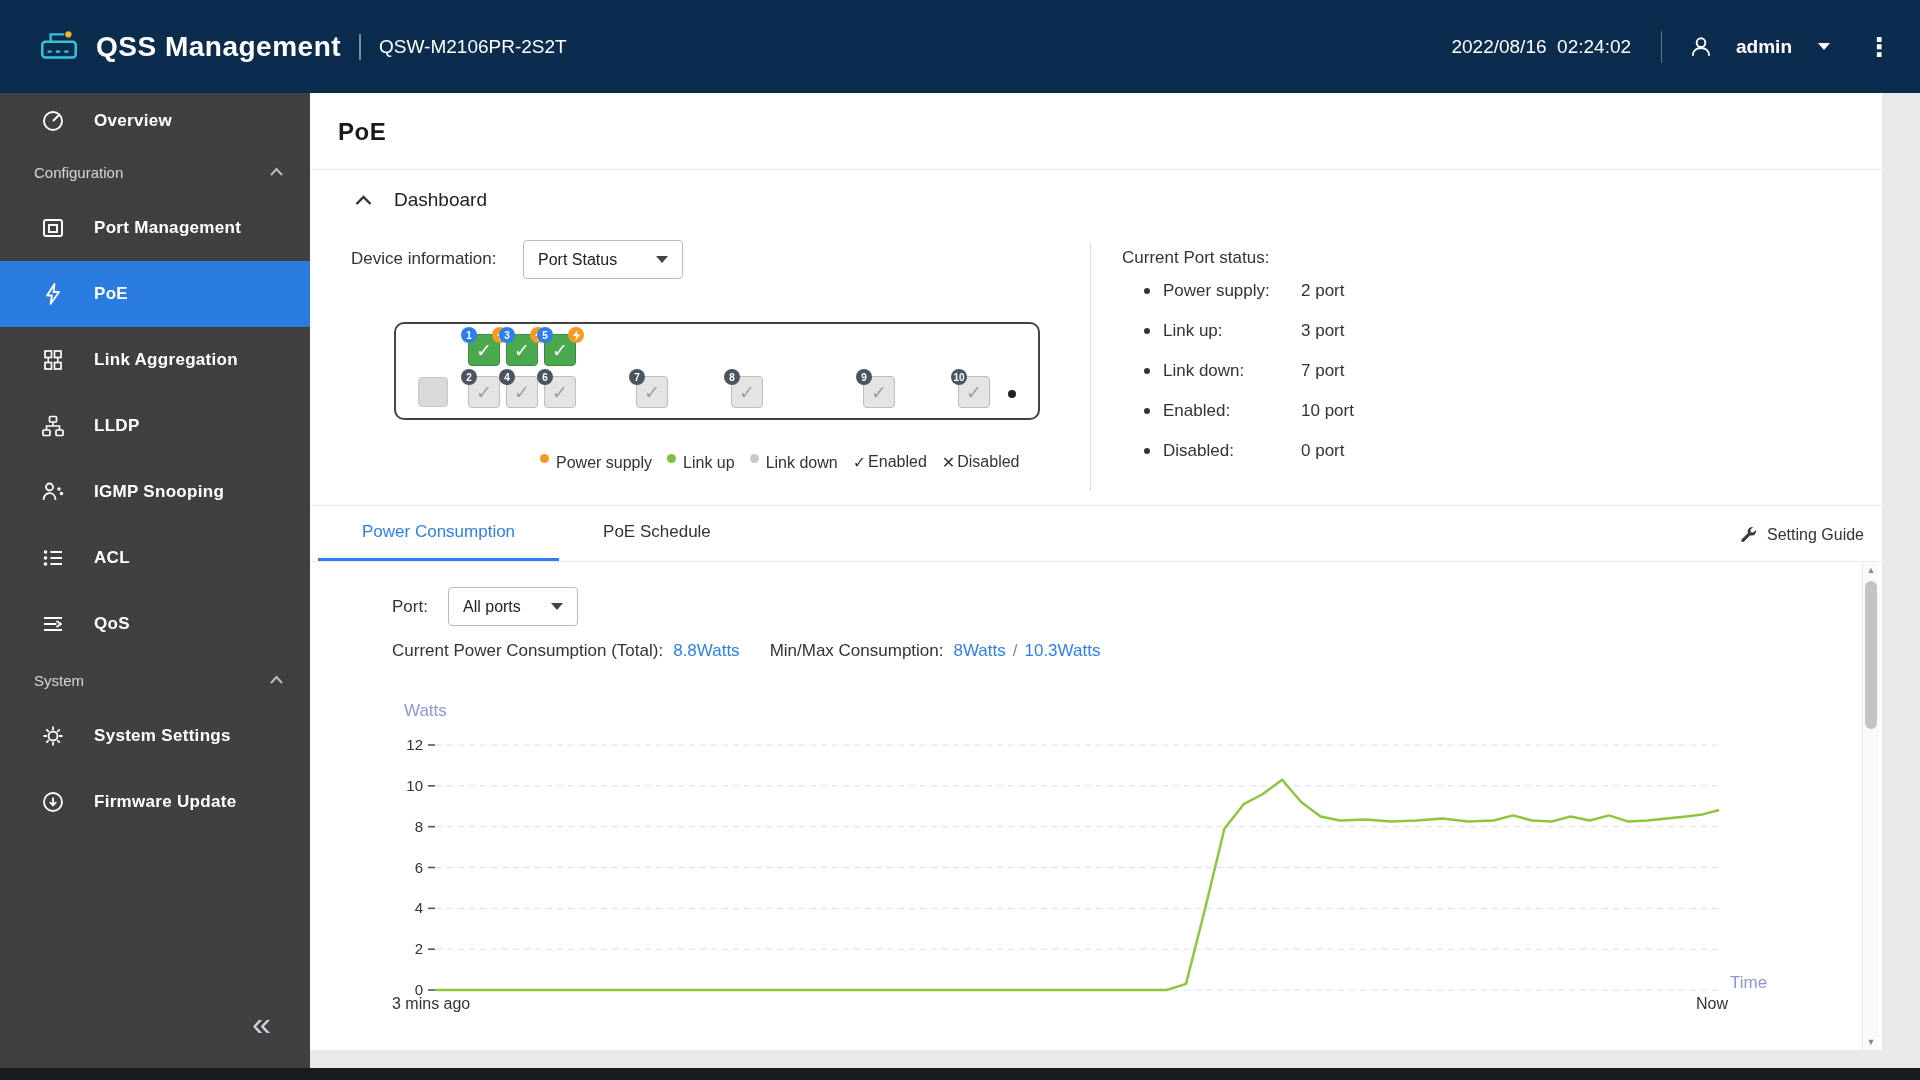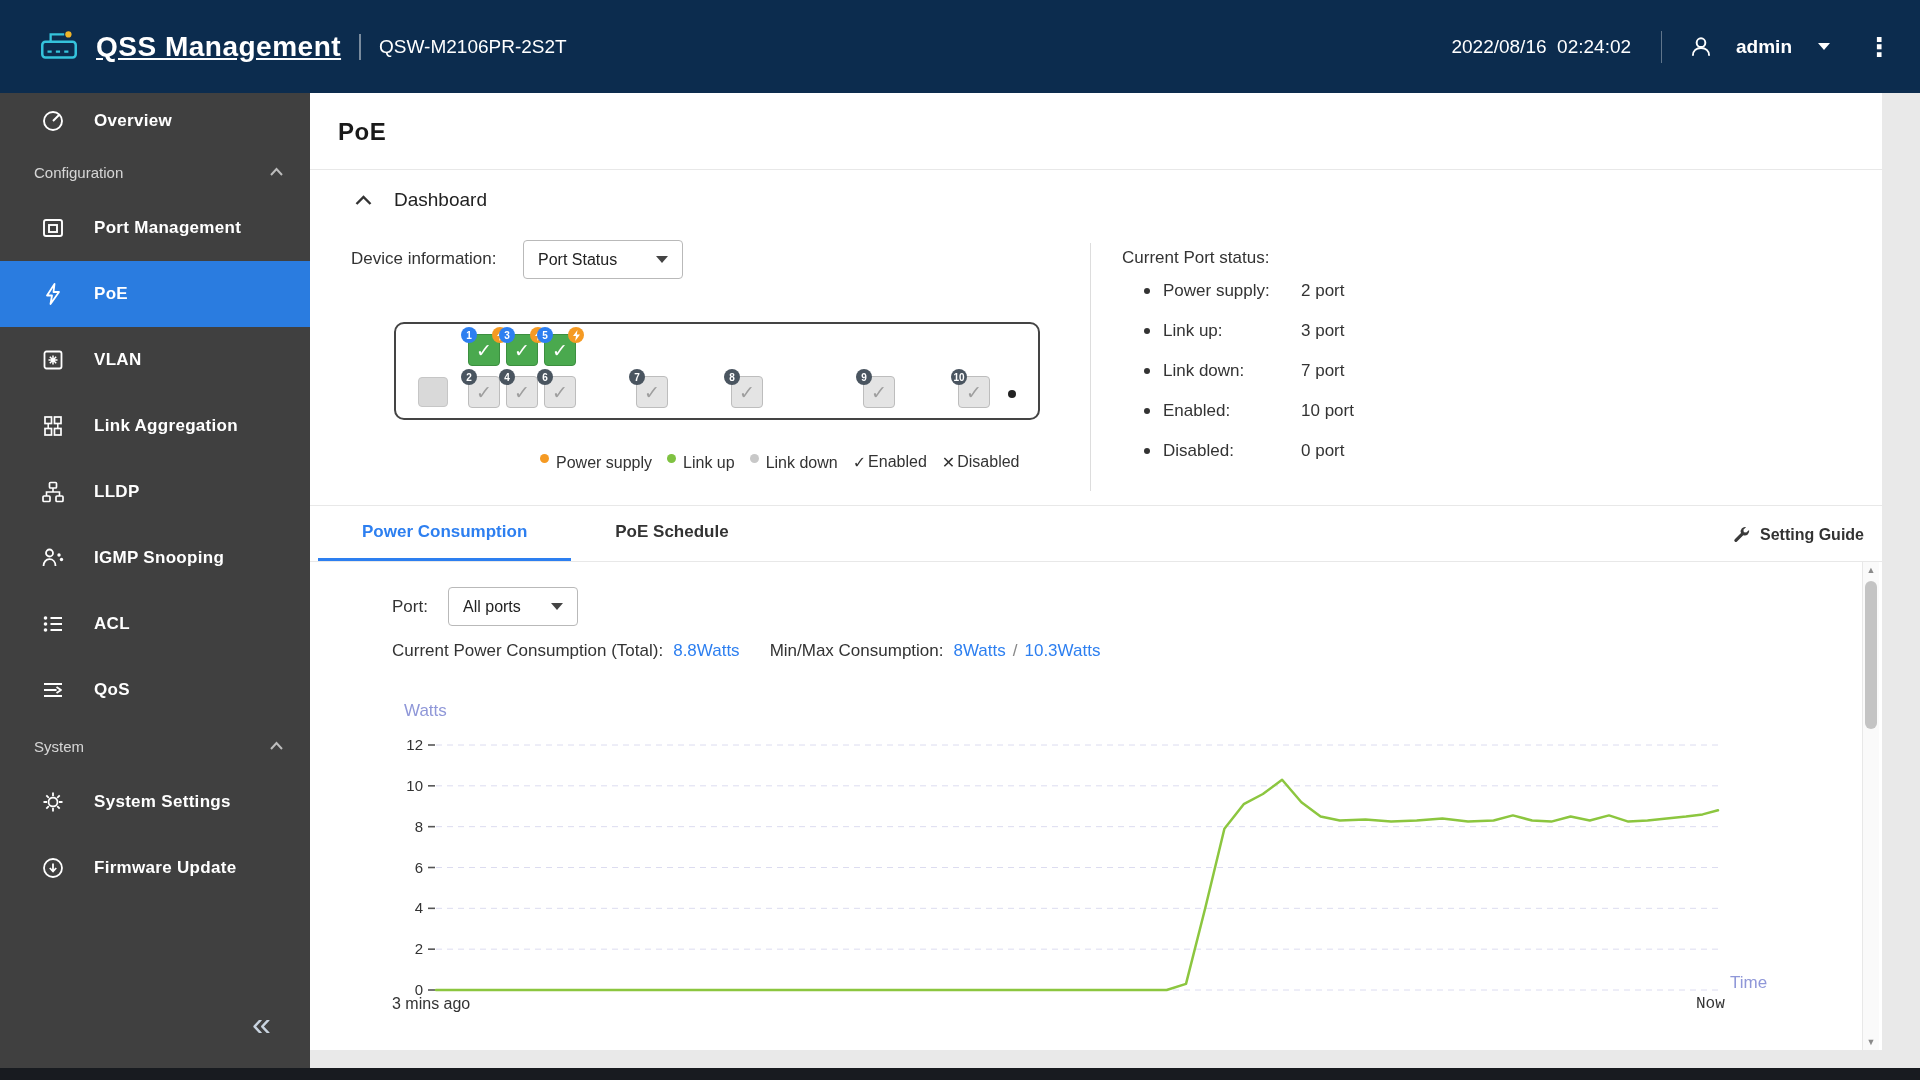--- a/index.html
+++ b/index.html
@@ -3,21 +3,21 @@
 <meta charset="utf-8">
 <style>
   * { margin:0; padding:0; box-sizing:border-box; }
   html,body { width:1920px; height:1080px; overflow:hidden; background:#e9e9e9;
     font-family:"Liberation Sans","DejaVu Sans",sans-serif; color:#333; }
 
   
   .topbar { position:absolute; left:0; top:0; width:1920px; height:93px;
     background:#0c2c4e; display:flex; align-items:center; z-index:5; }
   .logo { margin-left:36px; width:46px; height:46px; flex:0 0 auto; }
-  .app-title { margin-left:14px; font-size:28px; font-weight:bold; color:#fff; letter-spacing:.5px;text-decoration:underline; }
+  .app-title { margin-left:14px; font-size:28px; font-weight:bold; color:#fff; letter-spacing:.5px; }
   .title-sep { width:2px; height:26px; background:rgba(255,255,255,.45); margin:0 18px; }
   .model { font-size:19px; color:#fff; }
   .tb-spacer { flex:1; }
   .datetime { font-size:19px; color:#fff; white-space:pre; margin-right:30px; }
   .tb-vsep { width:1px; height:32px; background:rgba(255,255,255,.35); margin-right:26px; }
   .user-btn { display:flex; align-items:center; gap:22px; cursor:pointer; }
   .user-name { color:#fff; font-size:19px; font-weight:600; }
   .caret-down-w { width:0; height:0; border-left:6px solid transparent; border-right:6px solid transparent;
     border-top:7px solid #fff; margin-left:4px; }
   .menu-dots { color:#fff; font-size:26px; font-weight:bold; margin:0 28px 0 36px; line-height:20px; cursor:pointer; }
@@ -84,38 +84,38 @@
 
   .status-title { position:absolute; left:812px; top:155px; font-size:17px; }
   .status-list { position:absolute; left:834px; top:178px; }
   .status-row { height:40px; display:flex; align-items:center; }
   .bullet { width:6px; height:6px; border-radius:50%; background:#333; margin-right:13px; }
   .st-label { width:138px; font-size:17px; }
   .st-value { font-size:17px; }
 
   
   .tabs-row { position:absolute; left:0; right:0; top:412px; height:57px;
-    border-top:1px solid #e8e8e8; border-bottom:1px solid #e8e8e8; display:flex; padding-left:8px;font-weight:bold; }
+    border-top:1px solid #e8e8e8; border-bottom:1px solid #e8e8e8; display:flex; padding-left:8px; }
   .tab { display:flex; align-items:center; padding:0 44px; font-size:17px; color:#333; cursor:pointer; border-bottom:3px solid transparent; }
   .tab.active { color:#2d7ff0; border-bottom-color:#2d7ff0; }
   .guide-btn { position:absolute; right:18px; top:0; height:57px; display:flex; align-items:center; gap:9px; cursor:pointer; }
   .guide-btn svg { width:20px; height:20px; }
   .guide-label { font-size:16px; color:#333; }
 
   .port-label { position:absolute; left:82px; top:504px; font-size:17px; }
 
   .consumption-row { position:absolute; left:82px; top:548px; display:flex; align-items:center; font-size:17px; }
   .c-val { color:#2d7ff0; margin-left:10px; }
   .c-gap { width:30px; }
   .c-sep { color:#888; margin:0 7px; }
 
   .watts-label { position:absolute; left:94px; top:608px; font-size:17px; color:#8f97d8; }
   #chart-svg { position:absolute; left:86px; top:632px; }
   .x-start { position:absolute; left:82px; top:902px; font-size:16px; color:#333; }
-  .x-now { position:absolute; left:1386px; top:902px; font-size:16px; color:#333;font-family:Liberation Mono, monospace; }
+  .x-now { position:absolute; left:1386px; top:902px; font-size:16px; color:#333; }
   .x-time { position:absolute; left:1420px; top:880px; font-size:17px; color:#8f97d8; }
 
   
   .scrollbar { position:absolute; left:1552px; top:469px; bottom:0; width:17px;
     background:#fafafa; border-left:1px solid #e8e8e8; }
   .sb-arrow { position:absolute; left:0; width:16px; height:16px; display:flex; align-items:center;
     justify-content:center; font-size:9px; color:#8a8a8a; cursor:pointer; }
   .sb-up { top:0; }
   .sb-down { bottom:0; }
   .sb-thumb { position:absolute; left:2px; top:19px; width:12px; height:148px; background:#c4c4c4; border-radius:7px; cursor:pointer; }
@@ -181,29 +181,20 @@
 
   <div class="nav-item active">
     <span class="nav-icn">
         <svg viewBox="0 0 26 26">
           <path d="M14.5 3 L7 14.5 h5 L10.5 23 L19 11 h-5.5 Z" fill="none" stroke="#fff" stroke-width="1.8" stroke-linejoin="round"></path>
         </svg>
       </span>
     <span class="nav-label">PoE</span>
   </div>
 
-  <div class="nav-item">
-    <span class="nav-icn">
-        <svg viewBox="0 0 26 26">
-          <rect x="4.5" y="4.5" width="17" height="17" rx="2" fill="none" stroke="#fff" stroke-width="1.8"></rect>
-          <path d="M13 8.5 v9 M8.5 13 h9 M9.8 9.8 l6.4 6.4 M16.2 9.8 l-6.4 6.4" stroke="#fff" stroke-width="1.5"></path>
-        </svg>
-      </span>
-    <span class="nav-label">VLAN</span>
-  </div>
 
   <div class="nav-item">
     <span class="nav-icn">
         <svg viewBox="0 0 26 26">
           <rect x="5" y="4" width="6.5" height="6.5" fill="none" stroke="#fff" stroke-width="1.7"></rect>
           <rect x="14.5" y="4" width="6.5" height="6.5" fill="none" stroke="#fff" stroke-width="1.7"></rect>
           <rect x="5" y="15.5" width="6.5" height="6.5" fill="none" stroke="#fff" stroke-width="1.7"></rect>
           <rect x="14.5" y="15.5" width="6.5" height="6.5" fill="none" stroke="#fff" stroke-width="1.7"></rect>
           <path d="M8.2 10.5 v5 M17.8 10.5 v5" stroke="#fff" stroke-width="1.5"></path>
         </svg>

